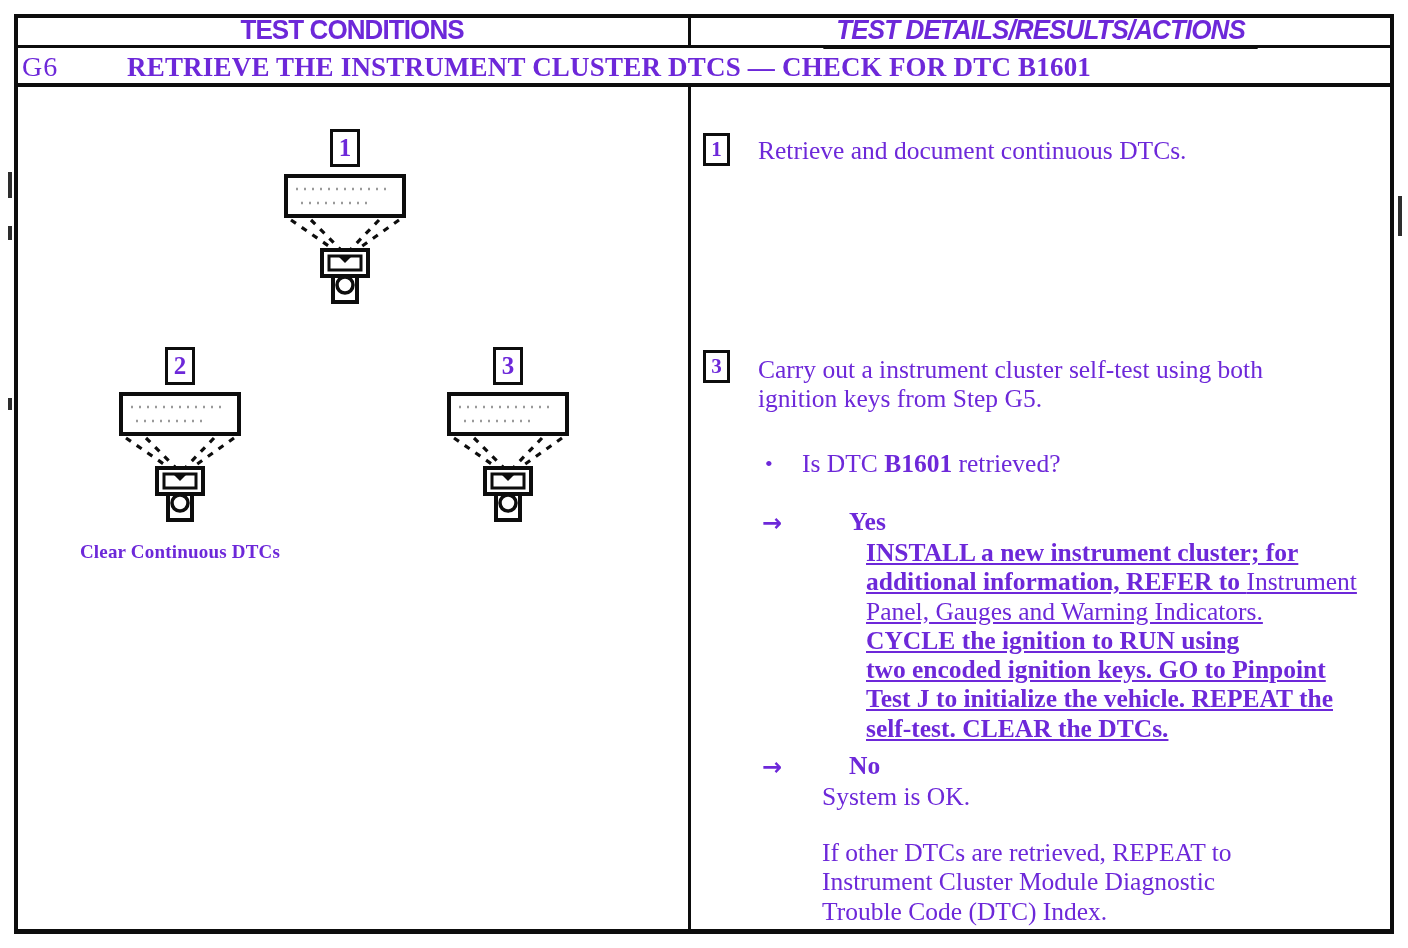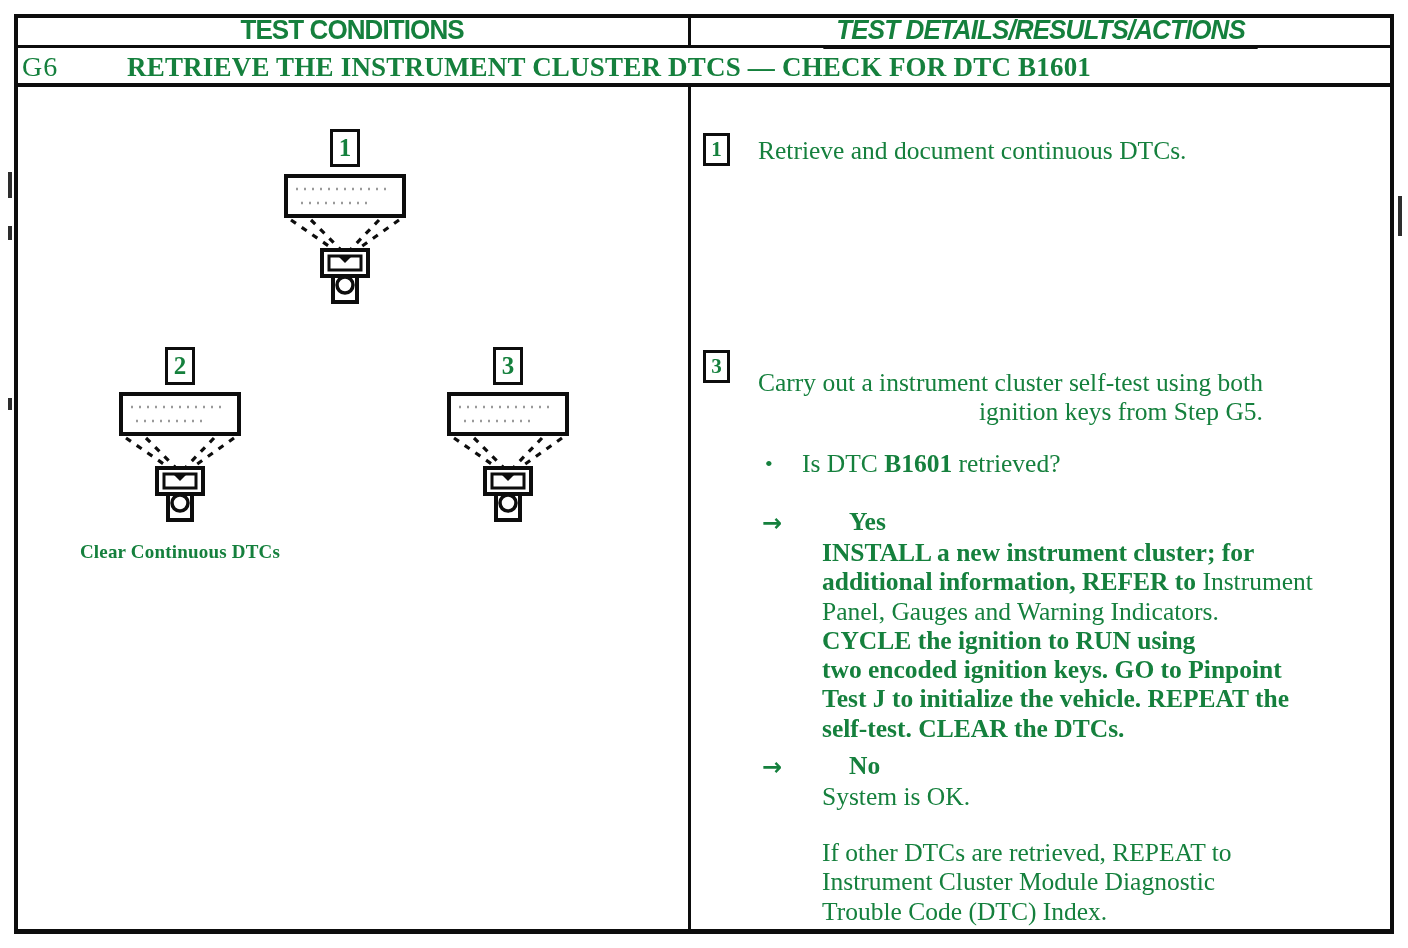--- a/index.html
+++ b/index.html
@@ -1,19 +1,19 @@
 <!DOCTYPE html>
 <html><head>
 <meta charset="utf-8">
 <style>
   * { margin:0; padding:0; box-sizing:border-box; }
   html,body { background:#ffffff; }
   .page {
     position:relative; width:1408px; height:948px; background:#ffffff;
-    color:#15803d; font-family:"Liberation Serif", serif; overflow:hidden;
+    color:#6d28d9; font-family:"Liberation Serif", serif; overflow:hidden;
   }
   .bline { position:absolute; background:#0d0d0d; }
 
   
   .hcell { position:absolute; top:16px; height:30px; text-align:center; }
   .hcell-left  { left:18px;  width:668px; }
   .hcell-right { left:691px; width:699px;font-style:italic; }
   .hlabel {
     display:inline-block; font-family:"Liberation Sans", sans-serif;
     font-weight:700; font-size:28px; line-height:28px; letter-spacing:-1px;
@@ -160,33 +160,33 @@
   <div class="numbox small" style="left:703px; top:133px;">
     <span>1</span>
   </div>
   <div class="tblock" style="left:758px; top:136px;">
       <div class="tline"><span>Retrieve and document continuous DTCs.</span></div>
     </div>
 
   <div class="numbox small" style="left:703px; top:350px;">
     <span>3</span>
   </div>
-  <div class="tblock" style="left:758px; top:368px;text-align:right;">
+  <div class="tblock" style="left:758px; top:355px;">
       <div class="tline"><span>Carry out a instrument cluster self-test using both</span></div>
       <div class="tline"><span>ignition keys from Step G5.</span></div>
     </div>
 
   <div class="bullet" style="left:765px; top:451px;">•</div>
   <div class="tblock" style="left:802px; top:449px;">
     <span><span>Is DTC </span><span class="b">B1601</span><span> retrieved?</span></span>
   </div>
 
   <div class="arrow" style="left:762px; top:509px;">→</div>
   <div class="branch-label" style="left:822px; top:507px;">Yes</div>
-  <div class="tblock" style="left:822px; top:538px;">
+  <div class="tblock" style="left:866px; top:538px;text-decoration:underline;">
       <div class="tline"><span class="b">INSTALL a new instrument cluster; for</span></div>
       <div class="tline"><span class="b">additional information, REFER to </span><span>Instrument</span></div>
       <div class="tline"><span>Panel, Gauges and Warning Indicators.</span></div>
       <div class="tline"><span class="b">CYCLE the ignition to RUN using</span></div>
       <div class="tline"><span class="b">two encoded ignition keys. GO to Pinpoint</span></div>
       <div class="tline"><span class="b">Test J to initialize the vehicle. REPEAT the</span></div>
       <div class="tline"><span class="b">self-test. CLEAR the DTCs.</span></div>
     </div>
 
   <div class="arrow" style="left:762px; top:753px;">→</div>

